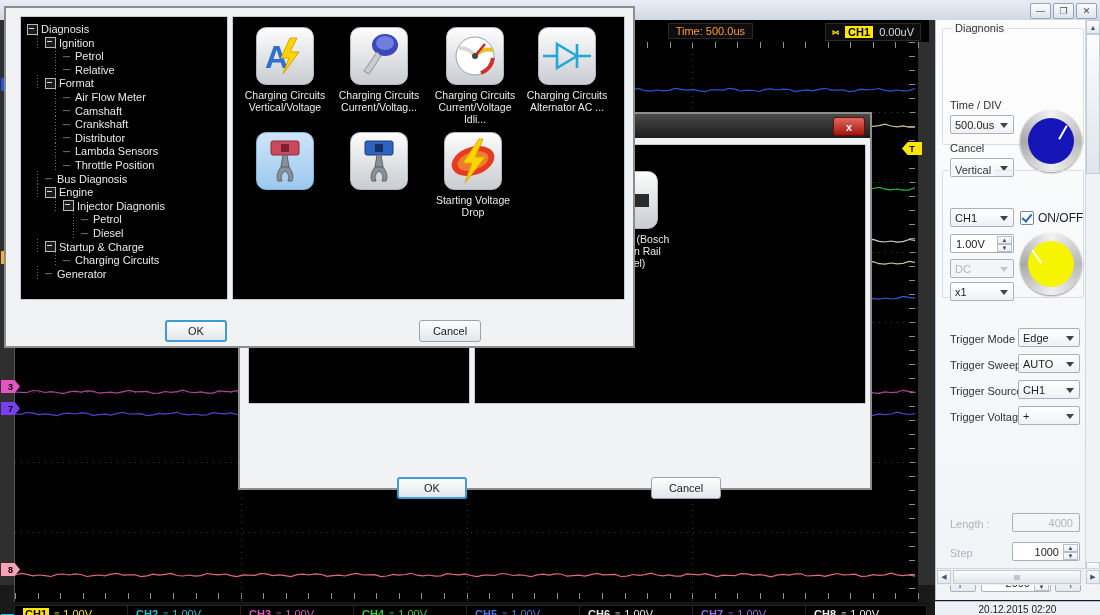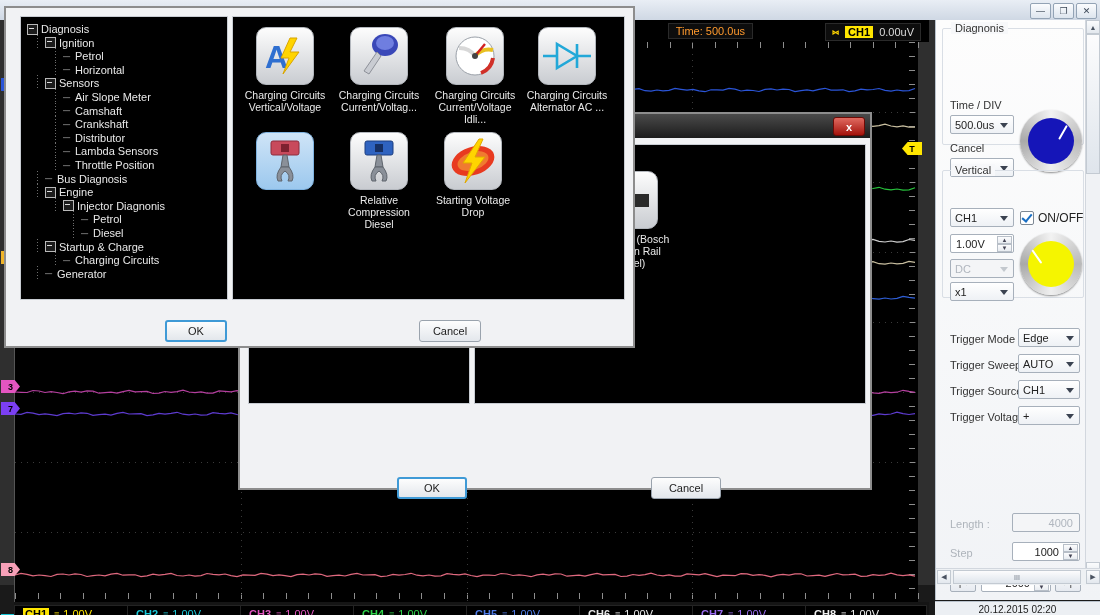--- a/index.html
+++ b/index.html
@@ -605,31 +605,31 @@
              <span>Ignition</span>
         </div>
         <div class="guide" style="left:16px;top:17.6px;height:13.6px;"></div>
         <div class="tnode" style="left:42px;top:33.2px;">
           <span class="leafdash">─</span>
              <span>Petrol</span>
         </div>
         <div class="guide" style="left:34px;top:31.200000000000003px;height:13.6px;"></div>
         <div class="tnode" style="left:42px;top:46.8px;">
           <span class="leafdash">─</span>
-             <span>Horizontal</span>
+             <span>Relative</span>
         </div>
         <div class="guide" style="left:34px;top:44.8px;height:13.6px;"></div>
         <div class="tnode" style="left:24px;top:60.4px;">
           <span class="exp"></span>
-             <span>Sensors</span>
+             <span>Format</span>
         </div>
         <div class="guide" style="left:16px;top:58.4px;height:13.6px;"></div>
         <div class="tnode" style="left:42px;top:74px;">
           <span class="leafdash">─</span>
-             <span>Air Slope Meter</span>
+             <span>Air Flow Meter</span>
         </div>
         <div class="guide" style="left:34px;top:72px;height:13.6px;"></div>
         <div class="tnode" style="left:42px;top:87.6px;">
           <span class="leafdash">─</span>
              <span>Camshaft</span>
         </div>
         <div class="guide" style="left:34px;top:85.6px;height:13.6px;"></div>
         <div class="tnode" style="left:42px;top:101.2px;">
           <span class="leafdash">─</span>
              <span>Crankshaft</span>
@@ -737,21 +737,20 @@
       <path d="M24 34 Q18 42 21 48 L25 48 Q22 42 28 38 Q34 42 31 48 L35 48 Q38 42 32 34 Z" fill="#8a9099" stroke="#5e646c"></path>
             </svg></div>
           </div>
         <div class="icell" style="left:100px;top:115px;">
             <div class="itile"><svg width="56" height="56" viewBox="0 0 56 56">
       <rect x="14" y="8" width="28" height="14" rx="2" fill="#2f63c0" stroke="#1d3f80"></rect>
       <rect x="24" y="11" width="8" height="8" fill="#162f63"></rect>
       <path d="M26 22 L30 22 L32 34 L24 34 Z" fill="#8a9099" stroke="#5e646c"></path>
       <path d="M24 34 Q18 42 21 48 L25 48 Q22 42 28 38 Q34 42 31 48 L35 48 Q38 42 32 34 Z" fill="#8a9099" stroke="#5e646c"></path>
             </svg></div>
-            <div class="ilbl">Relative Compression Diesel</div>
           </div>
         <div class="icell" style="left:194px;top:115px;">
             <div class="itile"><svg width="56" height="56" viewBox="0 0 56 56">
       <ellipse cx="28" cy="28" rx="22" ry="14" fill="#e83a20" transform="rotate(-18 28 28)"></ellipse>
       <ellipse cx="28" cy="28" rx="16" ry="9" fill="#f07a30" transform="rotate(-18 28 28)"></ellipse>
       <path d="M34 6 L18 30 L27 30 L20 50 L40 24 L30 24 L38 6 Z" fill="#ffd400" stroke="#e0a800"></path>
             </svg></div>
             <div class="ilbl">Starting Voltage Drop</div>
           </div>
       </div>

